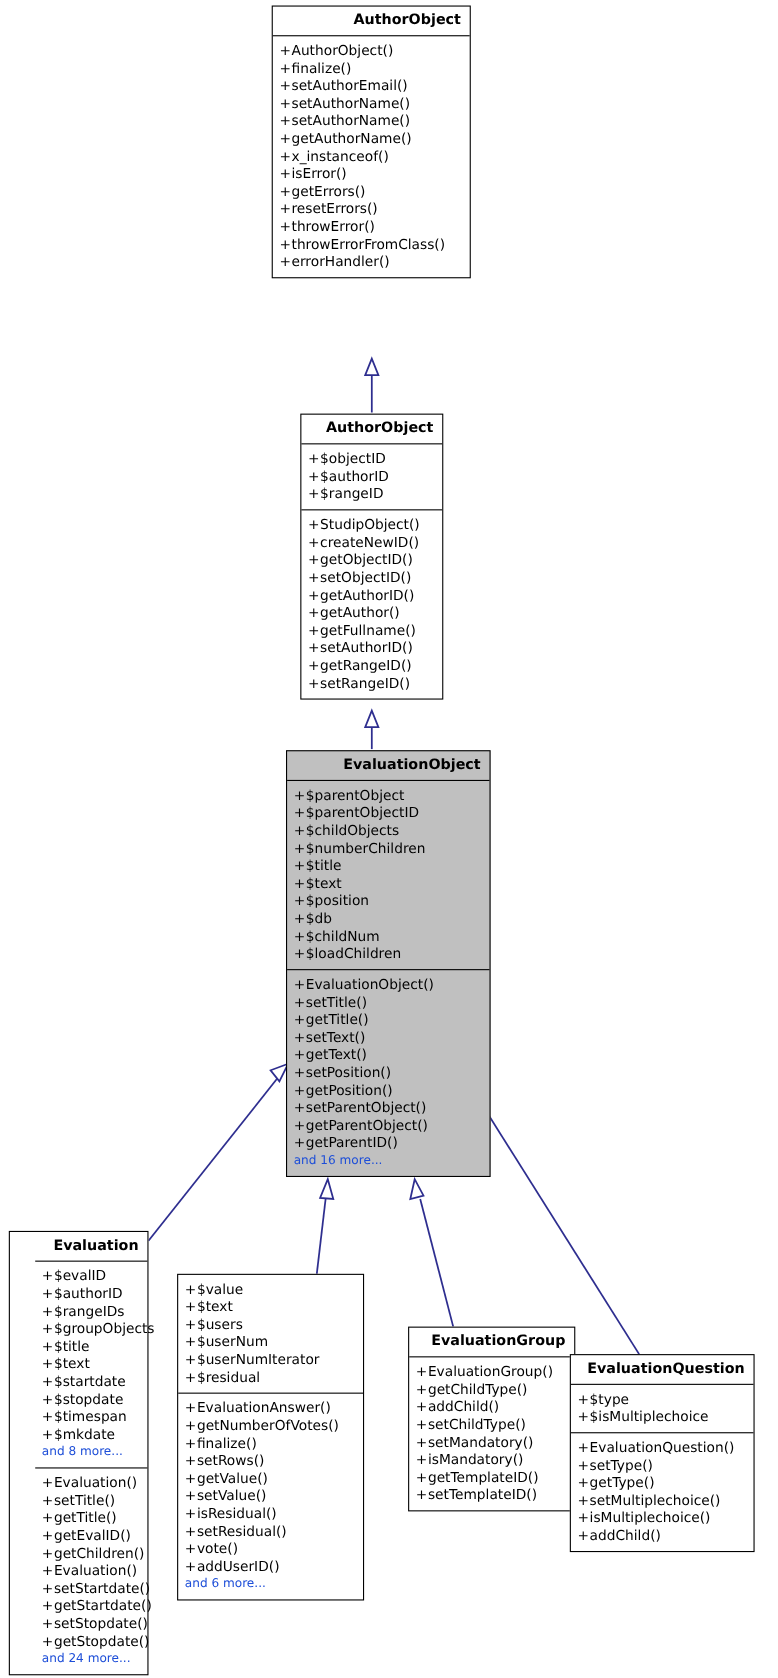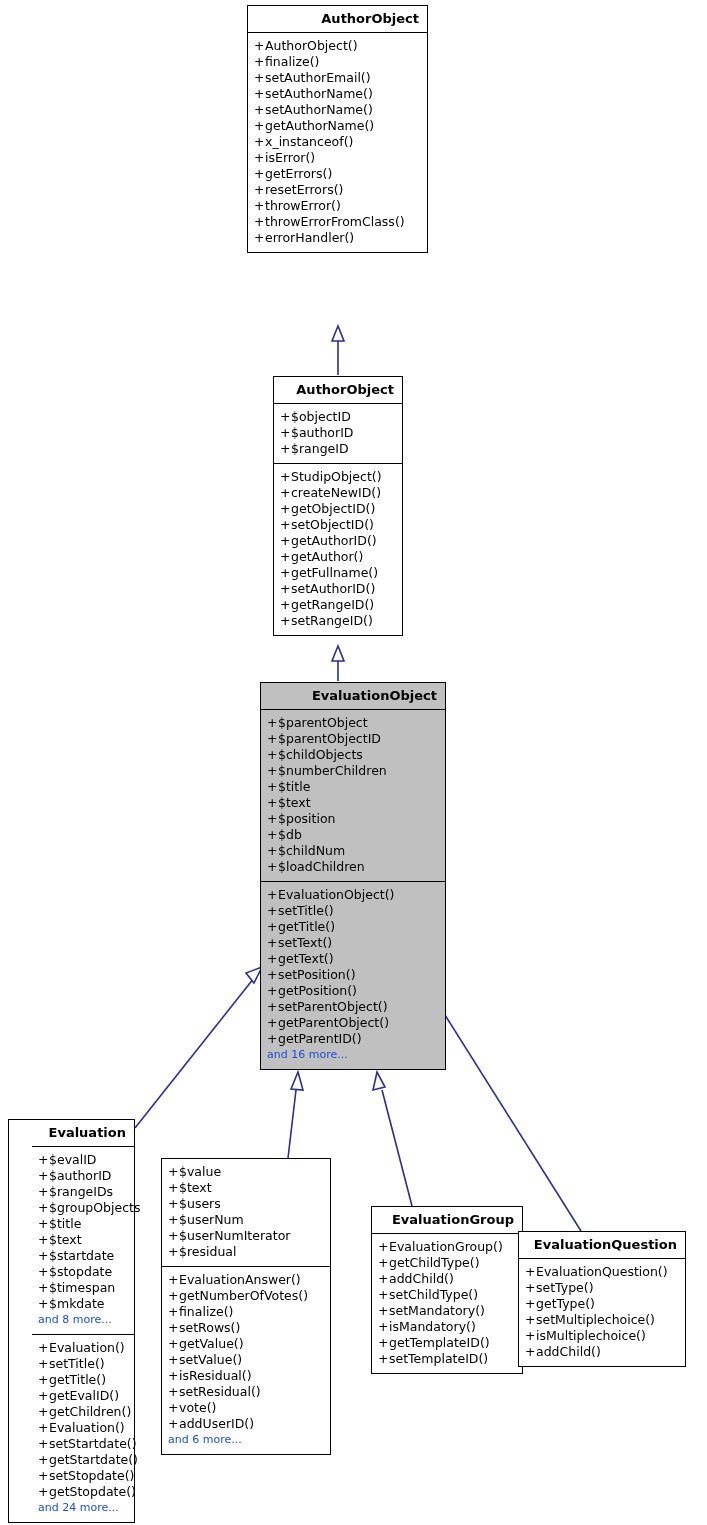--- a/index.html
+++ b/index.html
@@ -240,20 +240,24 @@
         <div class="member"><span class="vis">+</span><span>setChildType()</span></div>
         <div class="member"><span class="vis">+</span><span>setMandatory()</span></div>
         <div class="member"><span class="vis">+</span><span>isMandatory()</span></div>
         <div class="member"><span class="vis">+</span><span>getTemplateID()</span></div>
         <div class="member"><span class="vis">+</span><span>setTemplateID()</span></div>
       </div>
   </div>
 
   <div class="uml-node" style="left:518px; top:1231px; width:168px;">
     <div class="node-title">EvaluationQuestion</div>
+    <div class="node-section">
+        <div class="member"><span class="vis">+</span><span>$type</span></div>
+        <div class="member"><span class="vis">+</span><span>$isMultiplechoice</span></div>
+      </div>
     <div class="node-section last">
         <div class="member"><span class="vis">+</span><span>EvaluationQuestion()</span></div>
         <div class="member"><span class="vis">+</span><span>setType()</span></div>
         <div class="member"><span class="vis">+</span><span>getType()</span></div>
         <div class="member"><span class="vis">+</span><span>setMultiplechoice()</span></div>
         <div class="member"><span class="vis">+</span><span>isMultiplechoice()</span></div>
         <div class="member"><span class="vis">+</span><span>addChild()</span></div>
       </div>
   </div>
 

